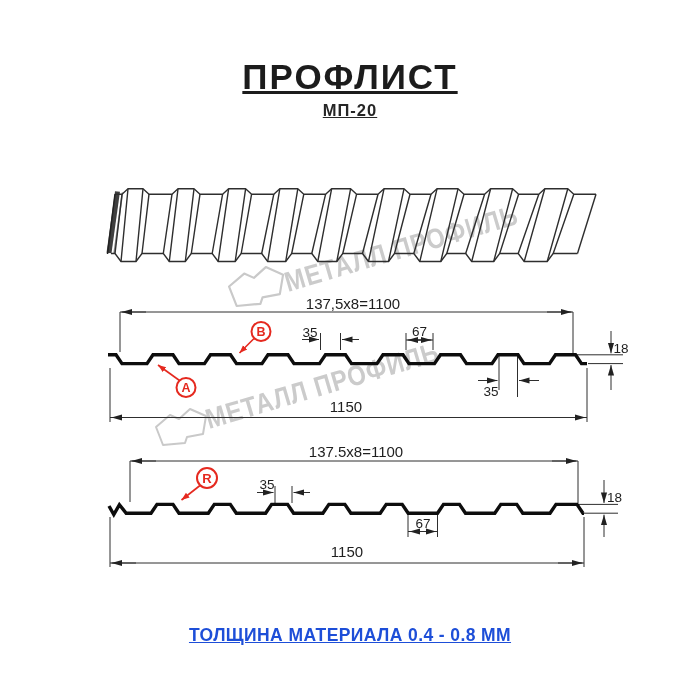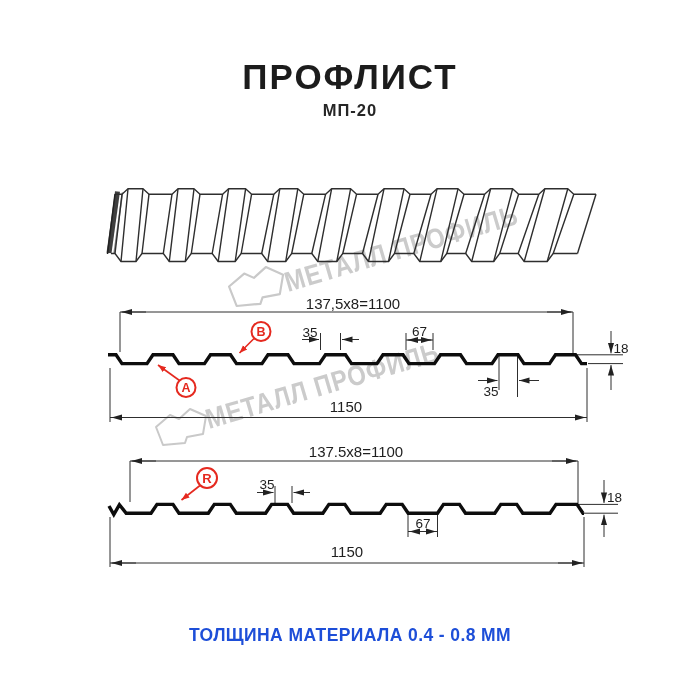--- a/index.html
+++ b/index.html
@@ -1,17 +1,17 @@
 <!DOCTYPE html>
 <html><head>
 <meta charset="utf-8">
 <style>
   html,body{margin:0;padding:0;background:#fff;width:700px;height:700px;overflow:hidden;}
   body{position:relative;font-family:"Liberation Sans",sans-serif;}
-  .abs{position:absolute;left:0;width:700px;text-align:center;}
+  .abs{position:absolute;left:0;width:700px;text-align:center;text-decoration:underline;}
   #title{top:57px;font-size:35px;font-weight:bold;letter-spacing:2px;color:#1c1c1c;}
   #subtitle{top:101px;font-size:16.5px;font-weight:bold;letter-spacing:1px;color:#262626;text-align:center;}
   #footer{top:625px;font-size:17.5px;font-weight:bold;letter-spacing:.4px;color:#1d4ed8;}
   svg{position:absolute;top:0;left:0;}
   svg text{font-family:"Liberation Sans",sans-serif;fill:#1e1e1e;}
   .dt{font-size:13.5px;}
   .dt15{font-size:15px;}
   .wm{font-size:28px;font-weight:bold;fill:#cbcbcb;letter-spacing:1px;}
   .lbl{font-size:12.5px;font-weight:bold;fill:#e5291f;}
   .thin{stroke:#2e2e2e;stroke-width:1;fill:none;}

